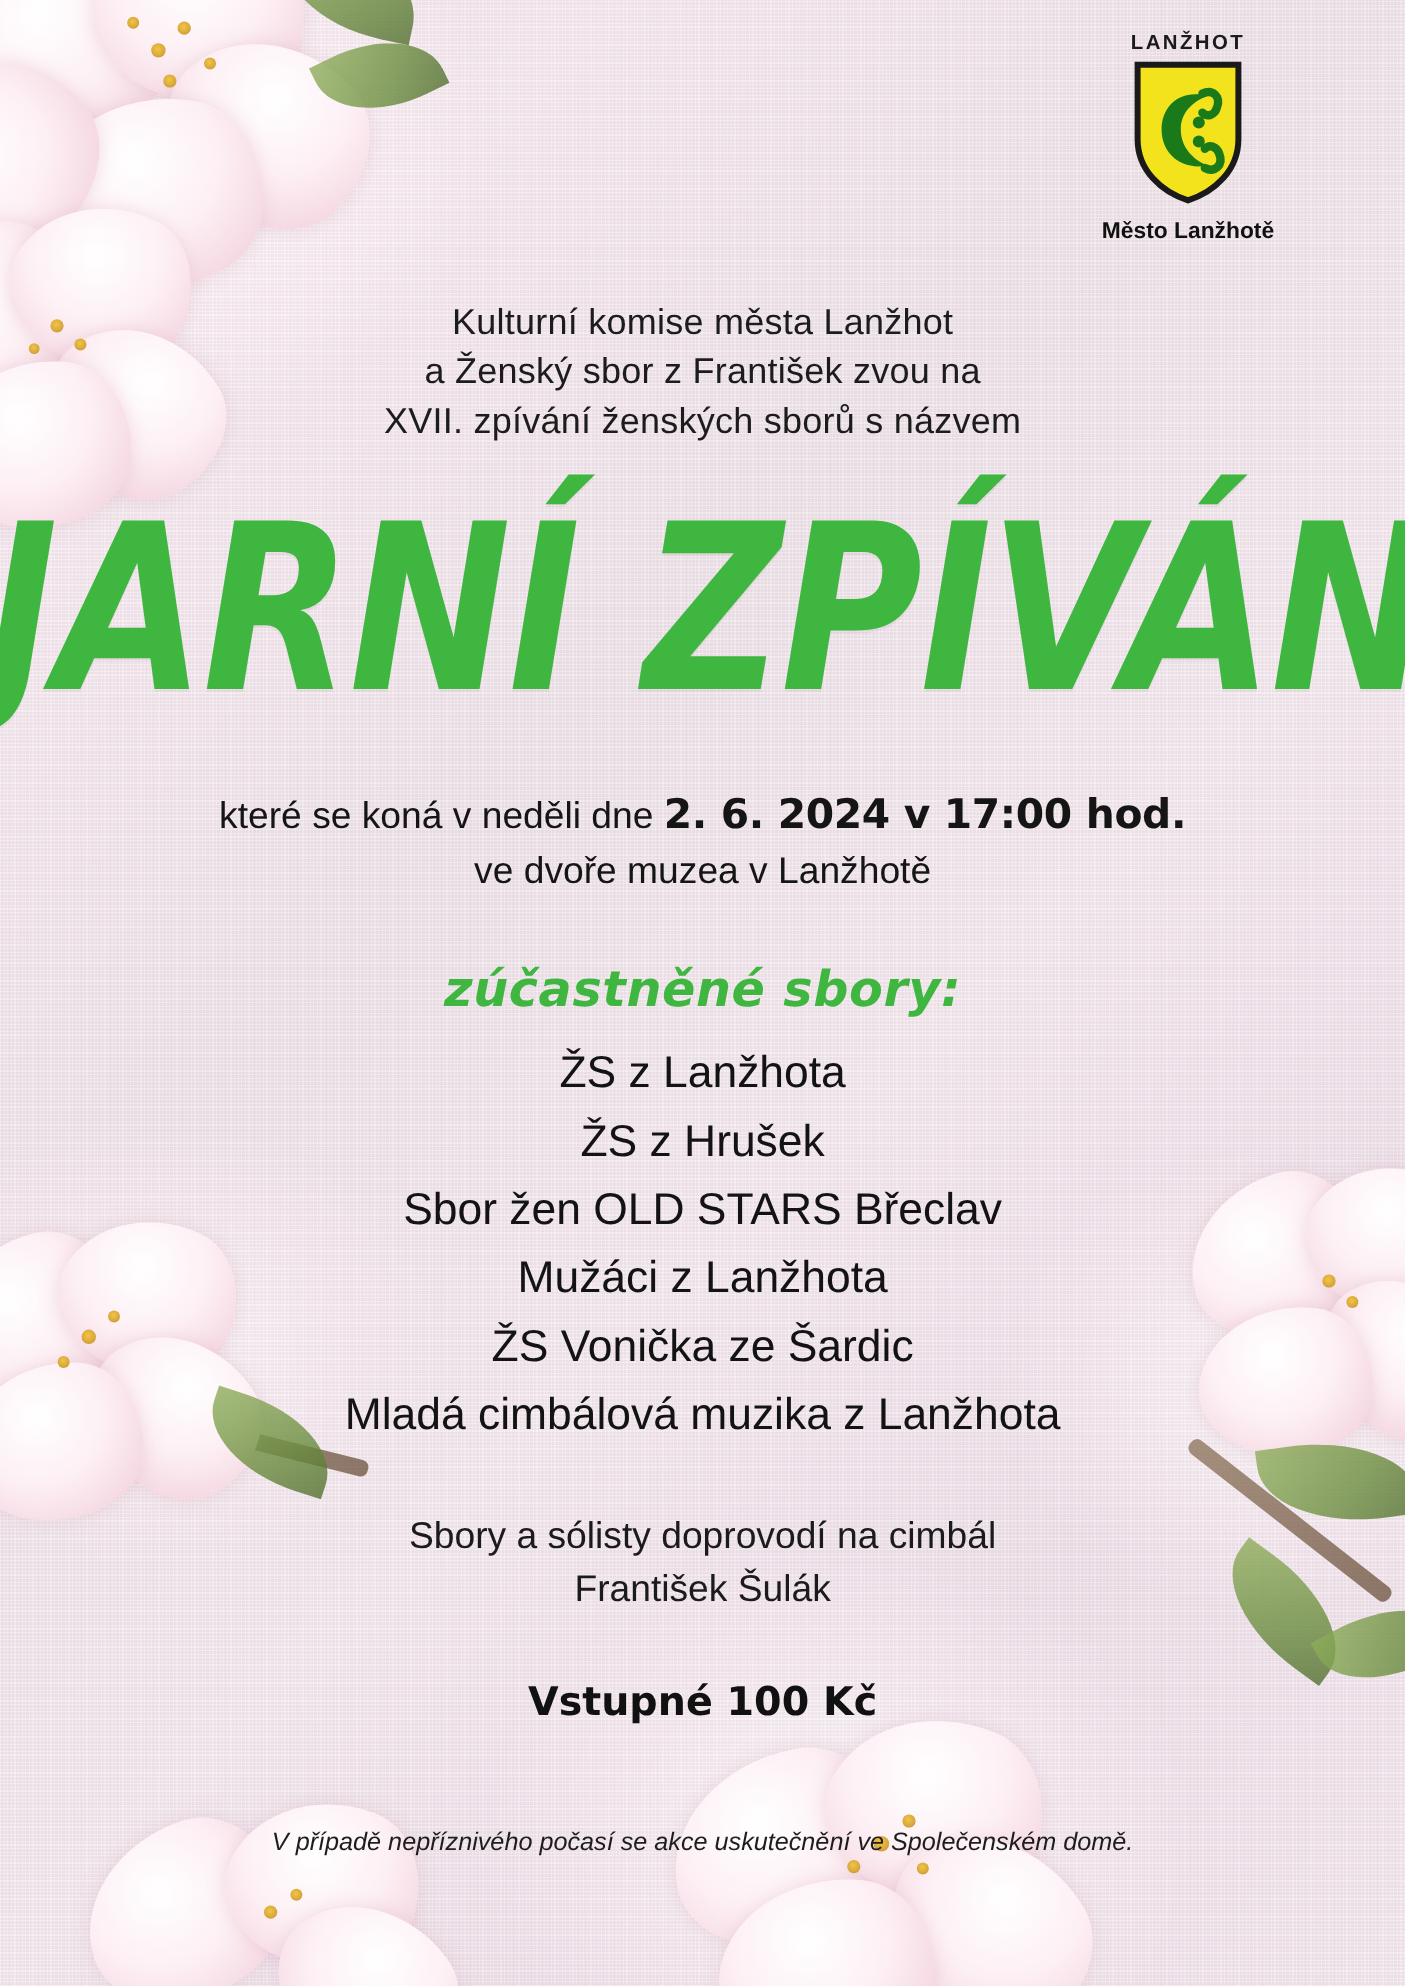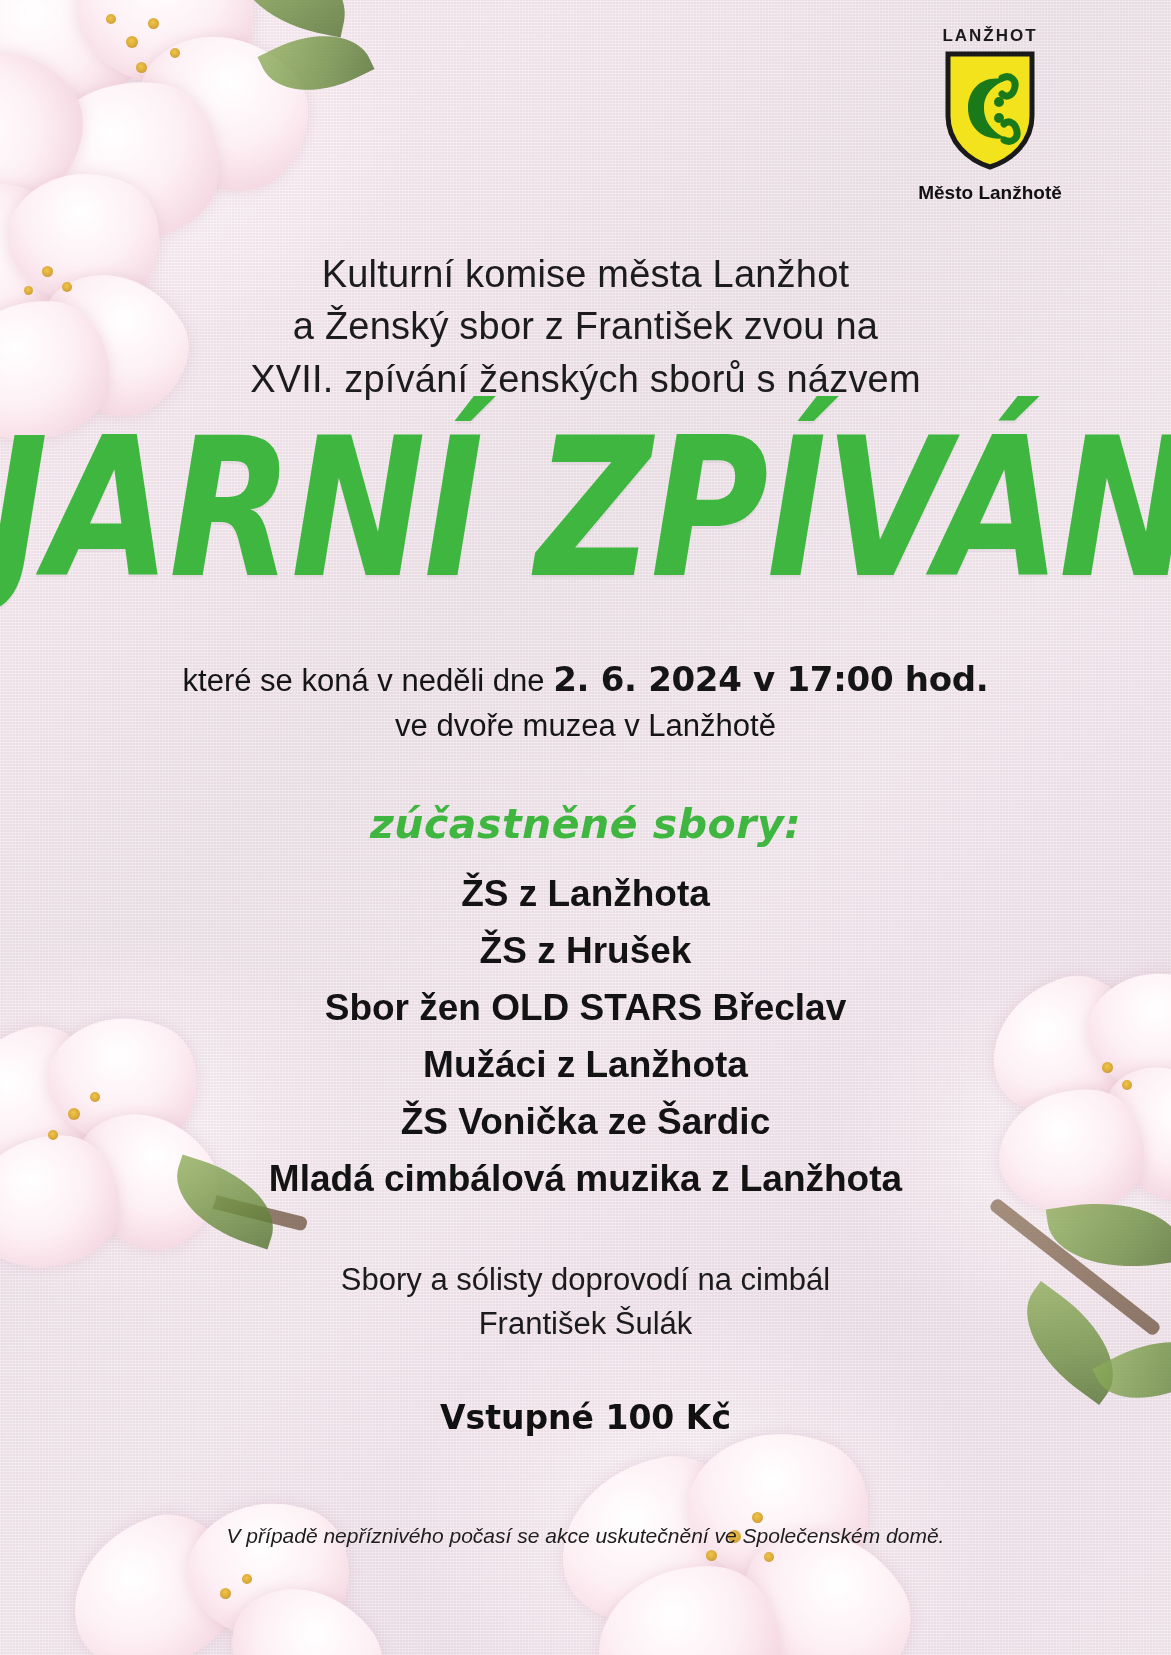--- a/index.html
+++ b/index.html
@@ -90,21 +90,21 @@
     color: #111;
   }
 
   
   .intro {
     position: absolute;
     top: 248px;
     left: 0;
     right: 0;
     text-align: center;
-    font-size: 38px;
+    font-size: 30px;
     line-height: 1.38;
     color: #1c1c1c;
     letter-spacing: .2px;
   }
 
   .headline {
     position: absolute;
     top: 412px;
     left: 0;
     right: 0;
@@ -154,21 +154,21 @@
   }
 
   .choirs {
     position: absolute;
     top: 866px;
     left: 0;
     right: 0;
     text-align: center;
   }
   .choirs div {
-    font-weight: bold;
+    font-weight: normal;
     font-size: 37px;
     line-height: 1.54;
     color: #131313;
   }
 
   .accomp {
     position: absolute;
     top: 1258px;
     left: 0;
     right: 0;

